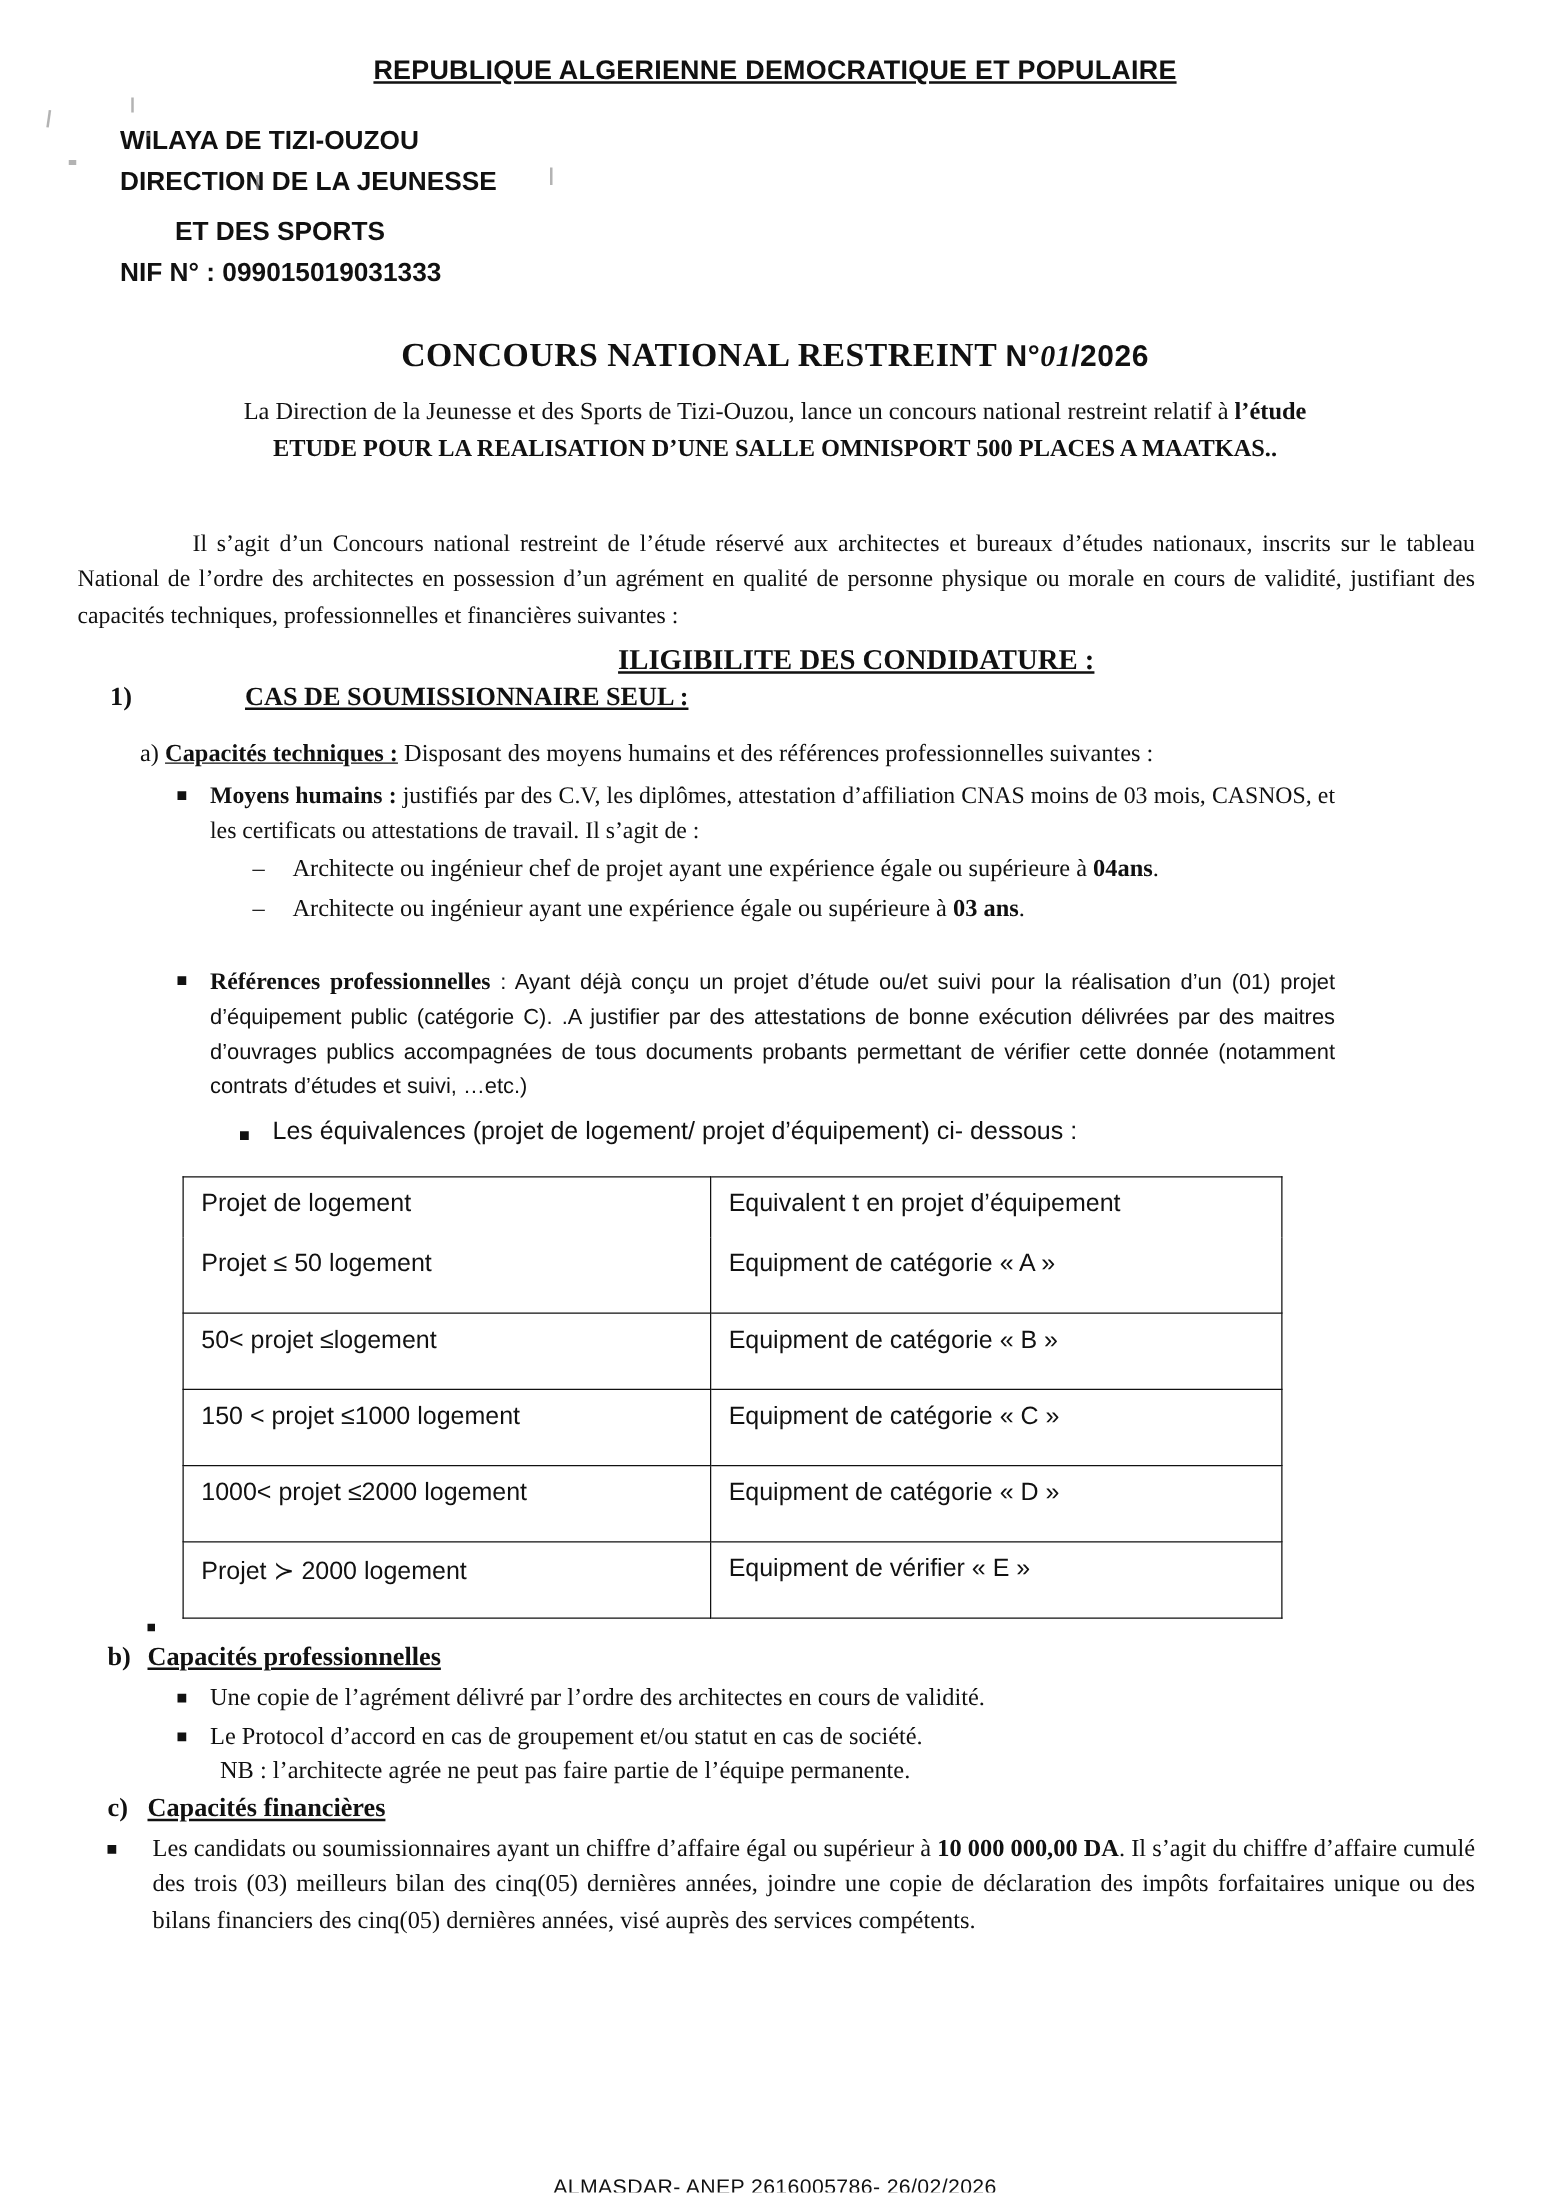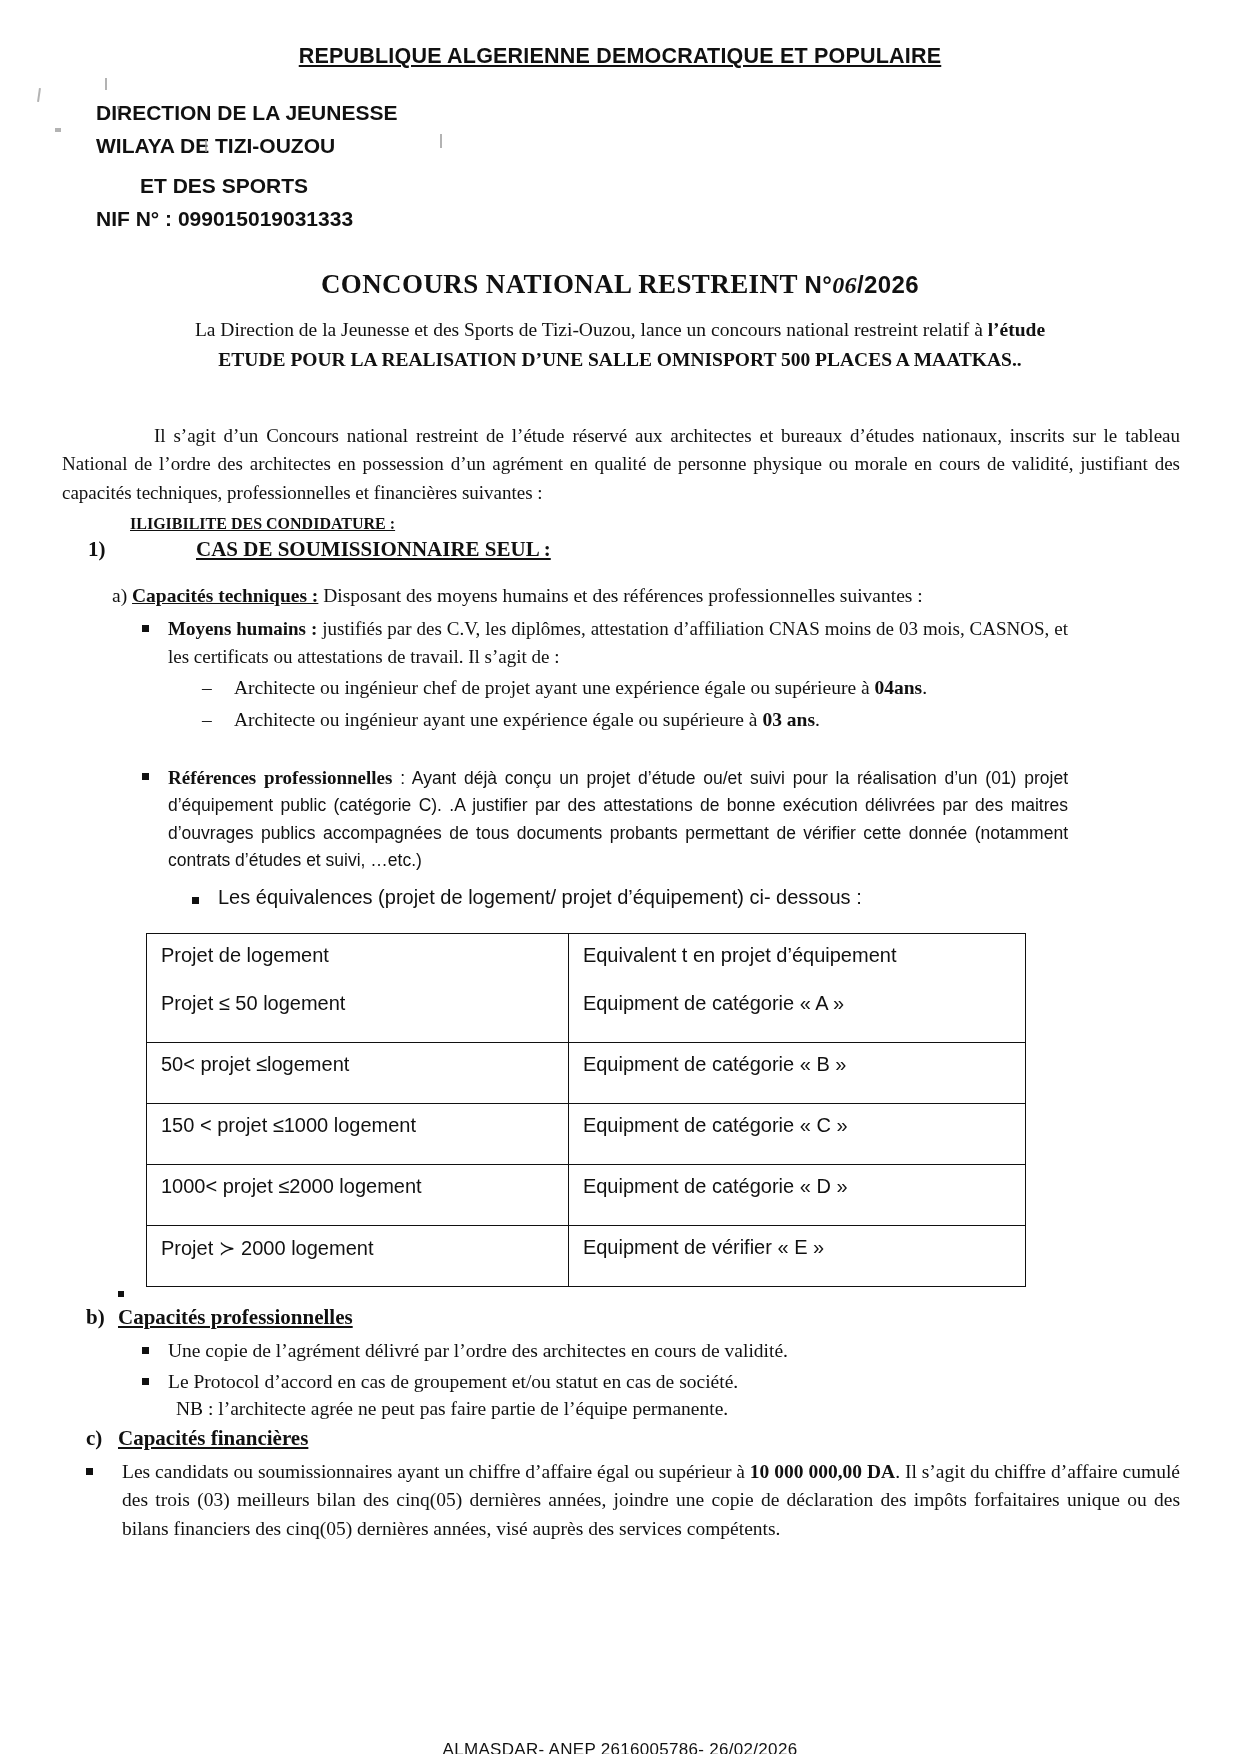--- a/index.html
+++ b/index.html
@@ -76,23 +76,24 @@
   
   .para {
     margin: 48px 60px 0 62px;
     font-size: 19px;
     line-height: 1.5;
     text-align: justify;
   }
   .para .ind { display: inline-block; width: 92px; }
   .h-eligibility {
     margin: 8px 0 0 130px;
-    font-size: 16px;
+    font-size: 23px;
     font-weight: bold;
     text-decoration: underline;
+    text-align: center;
   }
   .row-1 {
     margin: 4px 0 0 0;
     font-size: 21px;
     font-weight: bold;
     position: relative;
     height: 30px;
   }
   .row-1 .n { position: absolute; left: 88px; }
   .row-1 .t { position: absolute; left: 196px; text-decoration: underline; }
@@ -255,29 +256,29 @@
   <div class="speck" style="left:38px;top:44px;width:2px;height:14px;transform:rotate(8deg);"></div>
   <div class="speck" style="left:105px;top:34px;width:2px;height:12px;"></div>
   <div class="speck" style="left:117px;top:62px;width:3px;height:3px;"></div>
   <div class="speck" style="left:55px;top:84px;width:6px;height:4px;"></div>
   <div class="speck" style="left:205px;top:96px;width:2px;height:12px;"></div>
   <div class="speck" style="left:440px;top:90px;width:2px;height:14px;"></div>
 
   <div class="republique">REPUBLIQUE ALGERIENNE DEMOCRATIQUE ET POPULAIRE</div>
 
   <div class="org-block">
+    <div>WILAYA  DE TIZI-OUZOU</div>
     <div>DIRECTION DE LA JEUNESSE</div>
-    <div>WILAYA  DE TIZI-OUZOU</div>
     <div class="indent1 l4">ET DES SPORTS</div>
     <div>NIF N° : 099015019031333</div>
   </div>
 
   <div class="concours">
     <span>CONCOURS NATIONAL RESTREINT</span>
-    <span class="num">N°</span><span class="handwritten">06</span><span class="num">/2026</span>
+    <span class="num">N°</span><span class="handwritten">01</span><span class="num">/2026</span>
   </div>
 
   <div class="lead">
     <span>La Direction de la Jeunesse et des Sports de Tizi-Ouzou, lance un concours national restreint relatif à </span><b>l’étude</b>
   </div>
   <div class="lead-2">ETUDE POUR LA REALISATION D’UNE SALLE OMNISPORT 500 PLACES A MAATKAS..</div>
 
   <div class="para">
     <span class="ind"></span><span>Il s’agit d’un Concours national restreint de l’étude  réservé aux architectes et bureaux d’études nationaux, inscrits sur le tableau National de l’ordre des architectes en possession d’un agrément en qualité de personne physique ou morale en cours de validité, justifiant des capacités techniques, professionnelles et financières suivantes :</span>
   </div>

